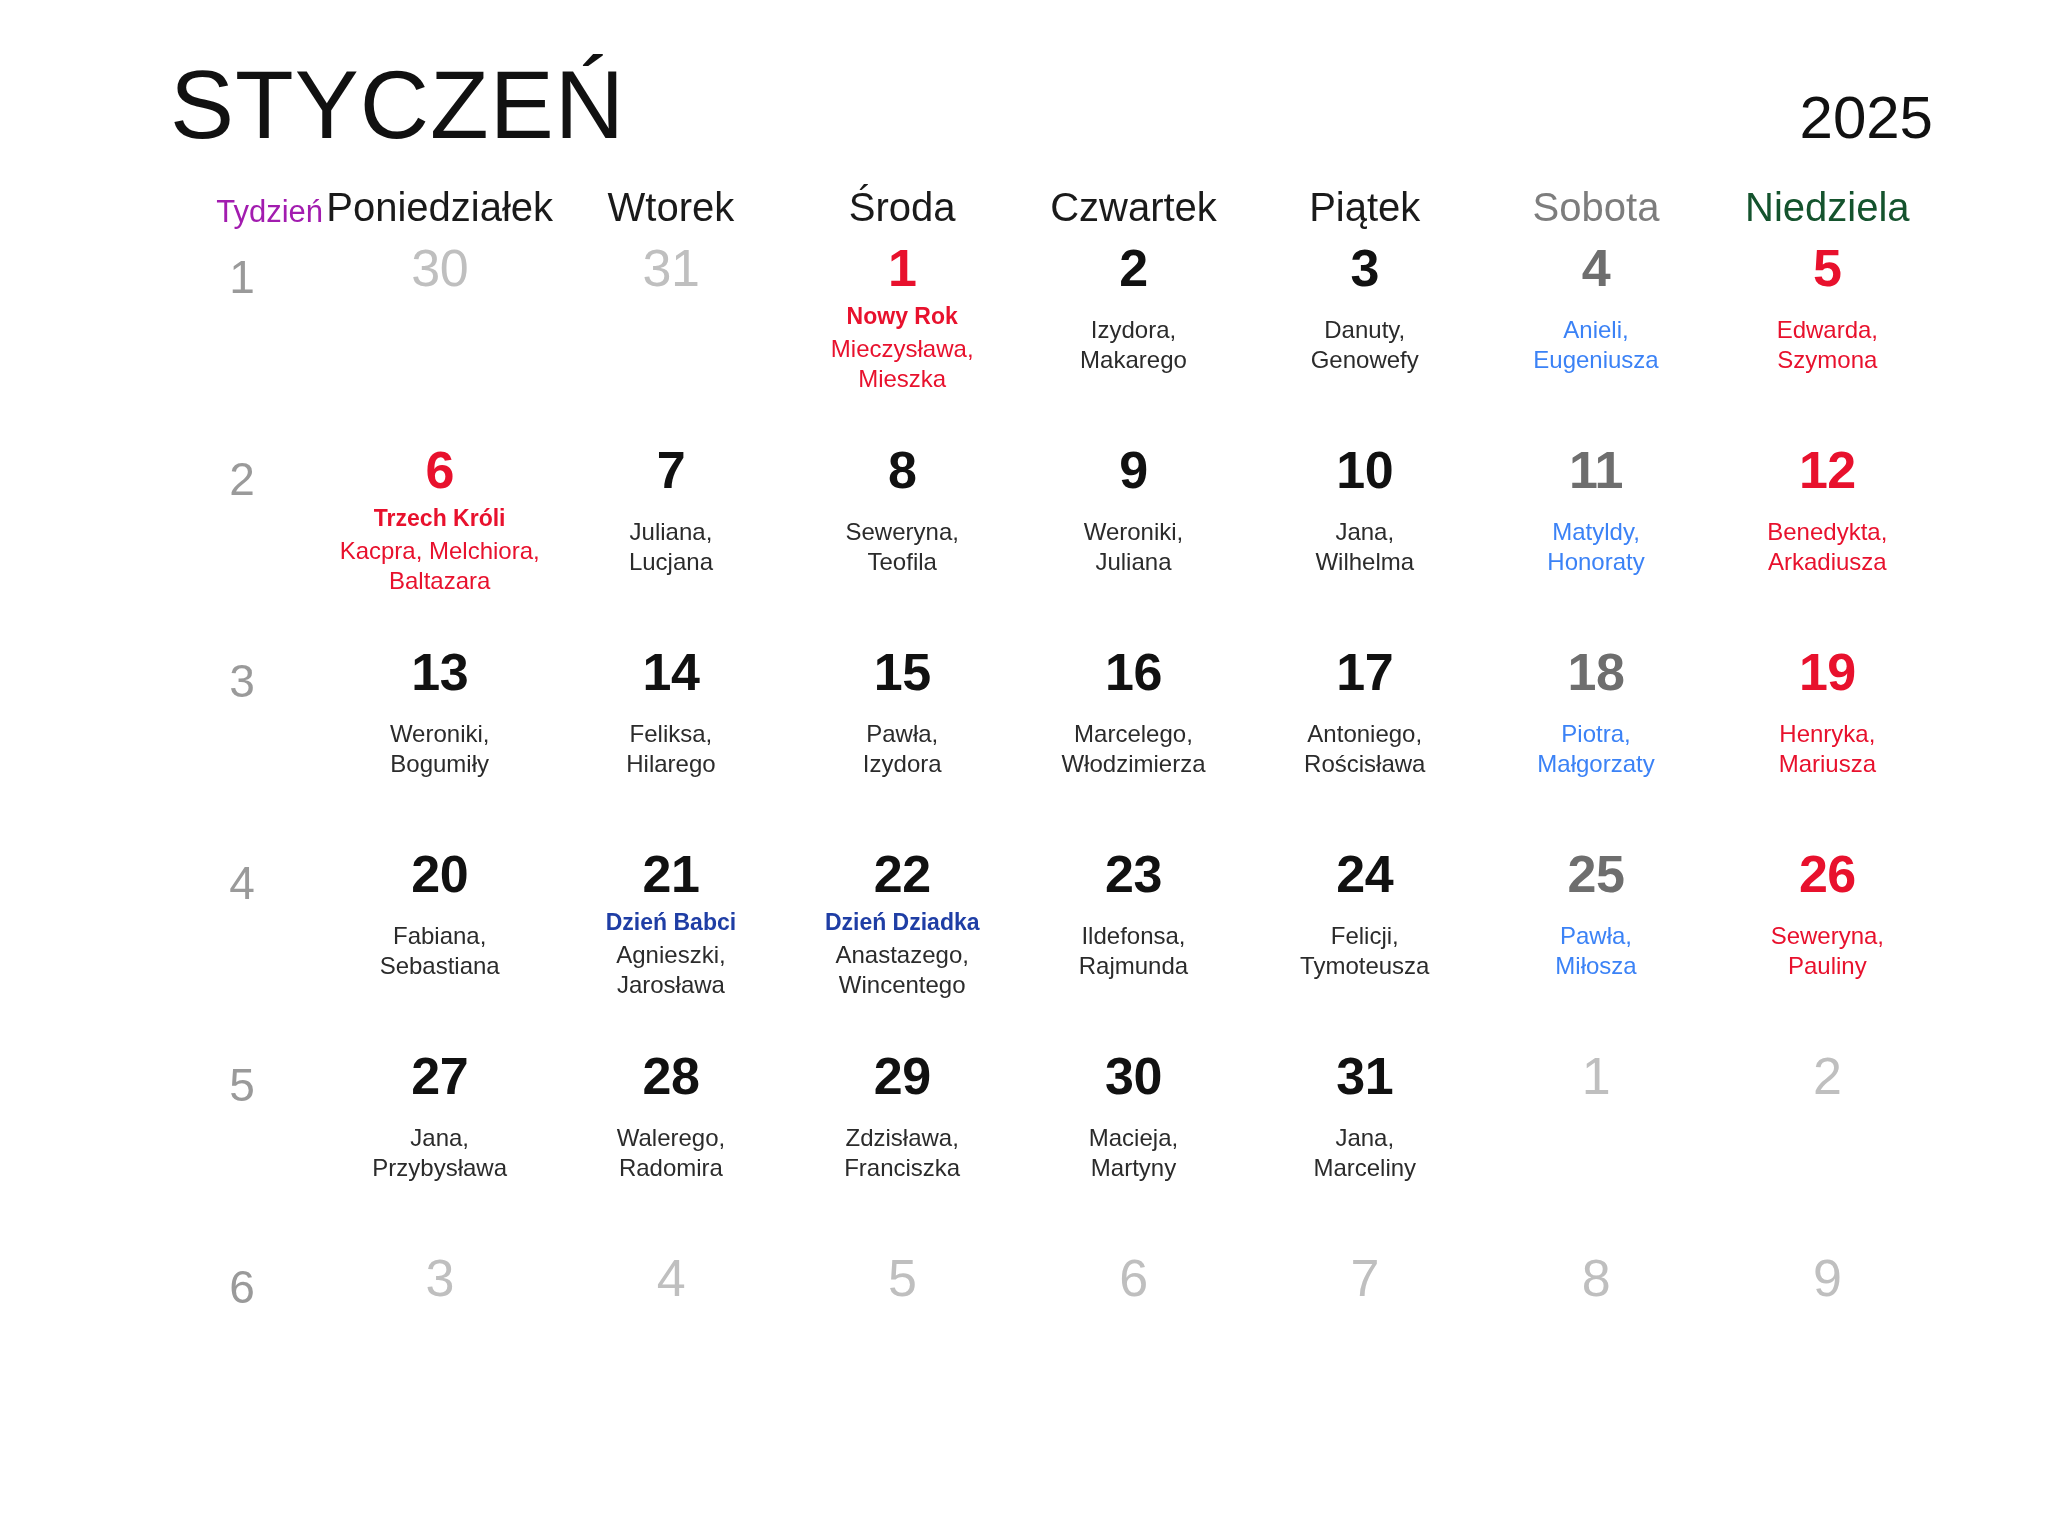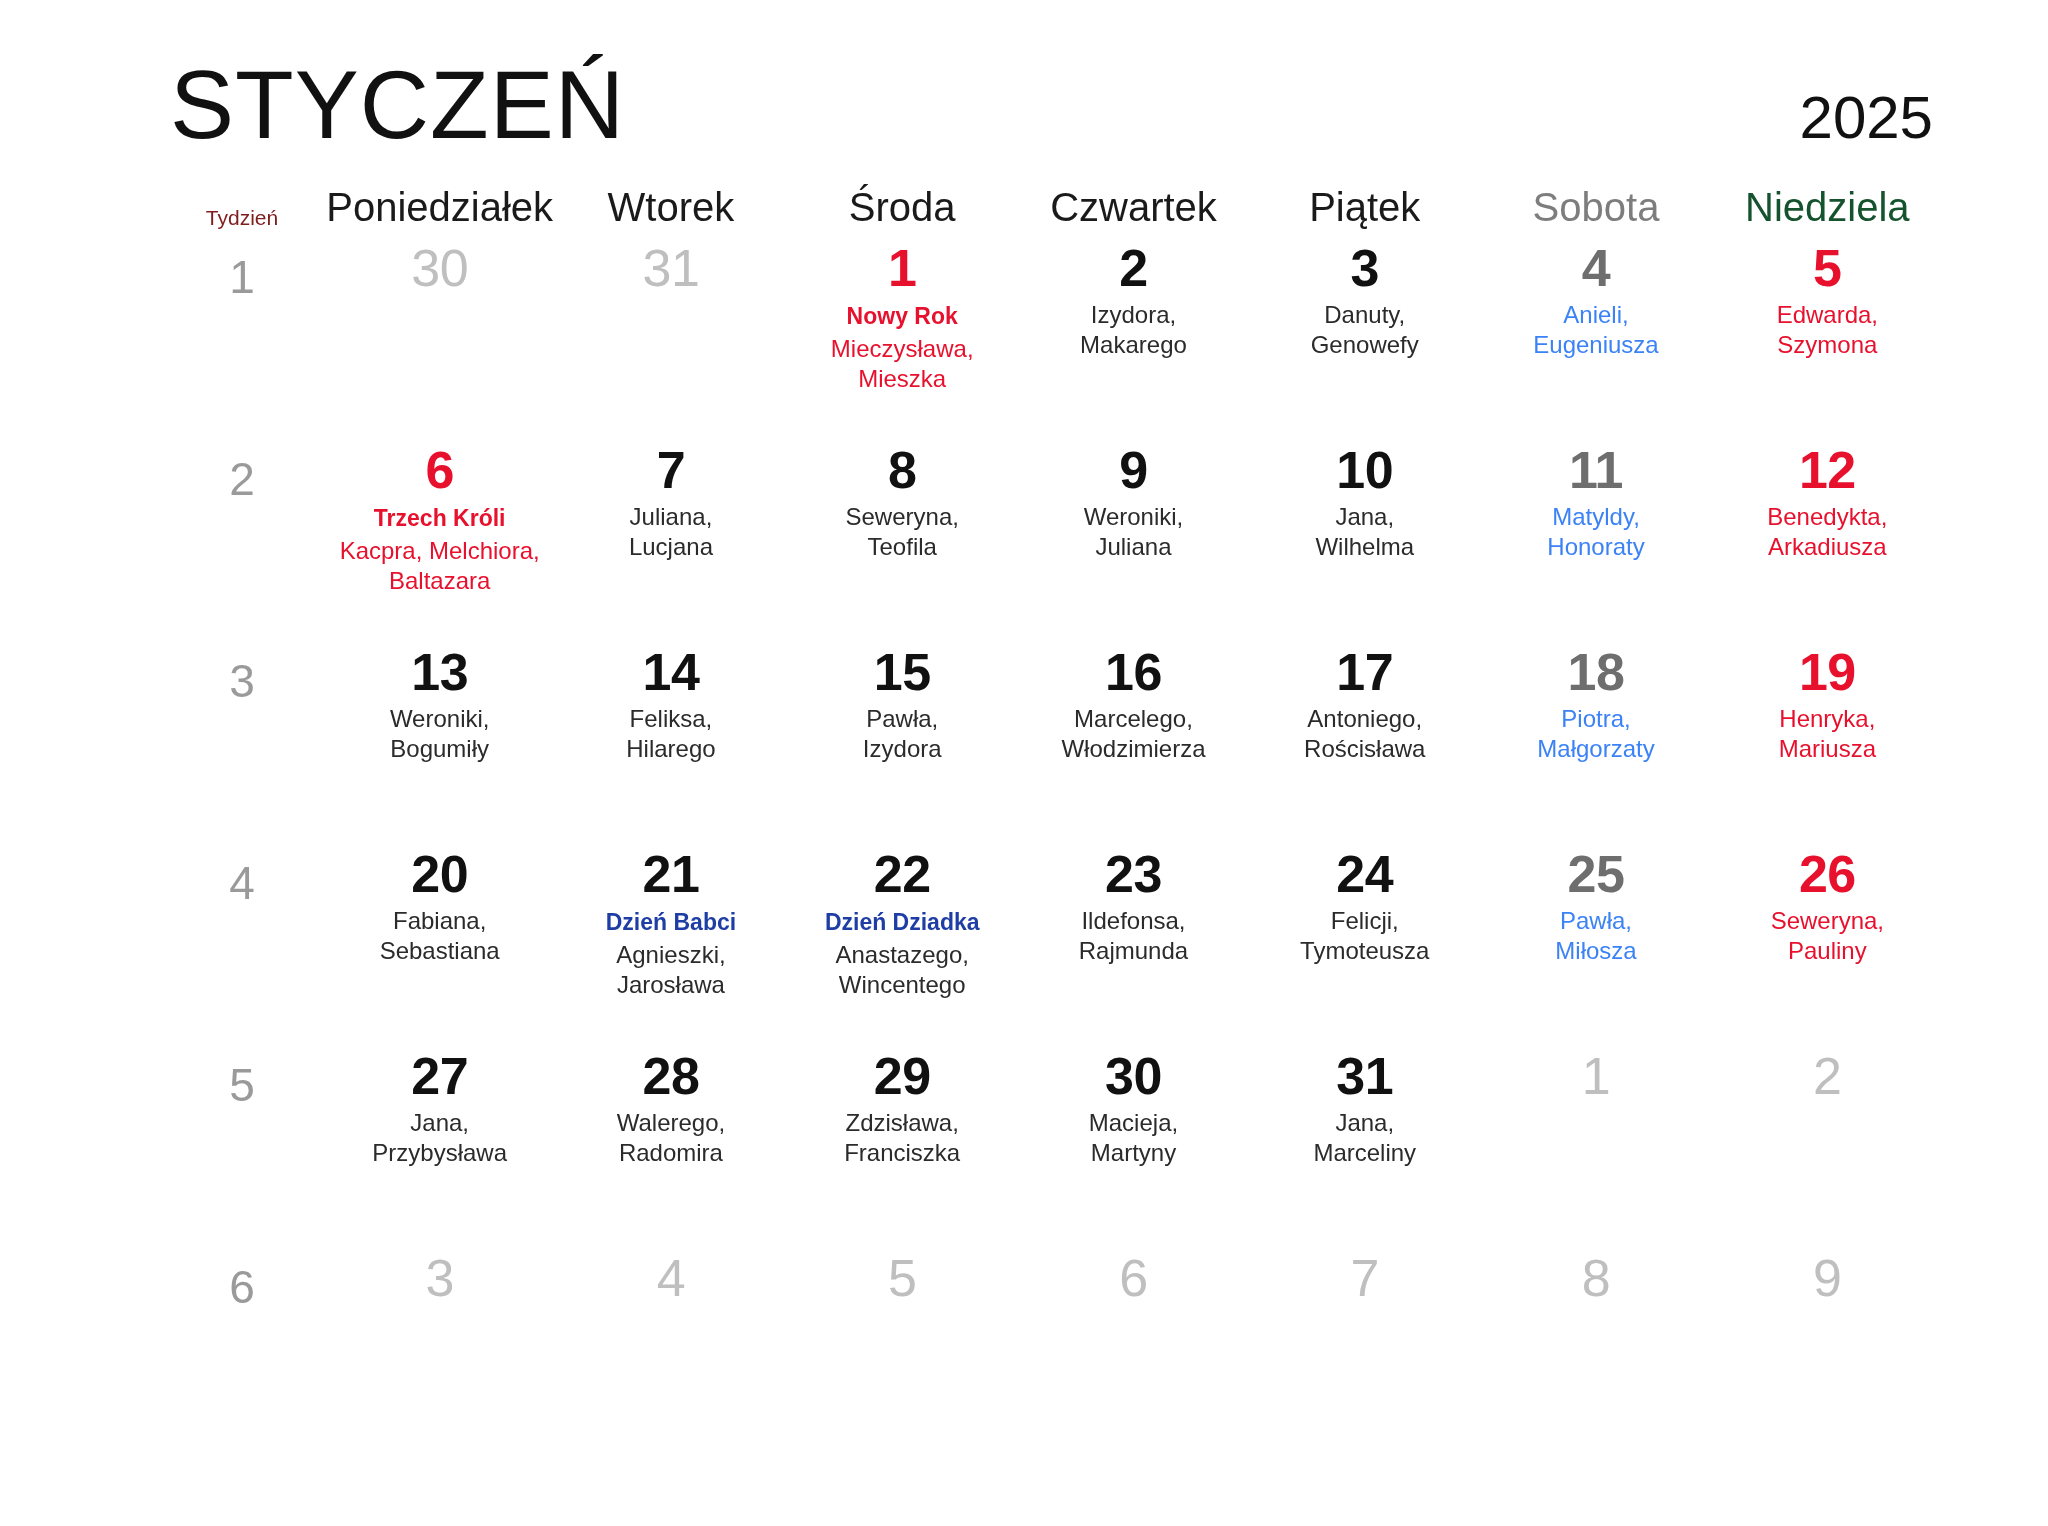--- a/index.html
+++ b/index.html
@@ -51,21 +51,21 @@
   .cal col.week-col { width: 9.2%; }
   .cal col.day-col  { width: 12.97%; }
 
   .cal th {
     font-weight: 400;
     font-size: 40px;
     padding-bottom: 6px;
     text-align: center;
     vertical-align: bottom;
   }
-  th.h-week    { color: #7f1d1d; font-size: 21px; }
+  th.h-week    { color: #a21caf; font-size: 31px; text-align: right; }
   th.h-weekday { color: #1a1a1a; }
   th.h-sat     { color: #7d7d7d; }
   th.h-sun     { color: #14532d; }
 
   .cal td {
     vertical-align: top;
     text-align: center;
     padding: 6px 2px 10px 2px;
     height: 178px;
   }
@@ -91,21 +91,21 @@
     font-weight: 700;
     line-height: 1.22;
     margin-top: 7px;
     color: #e8112d;
   }
   .holiday.blue { color: #1f3ea5; }
 
   .names {
     font-size: 24px;
     line-height: 1.22;
-    margin-top: 5px;
+    margin-top: 20px;
     color: #2b2b2b;
   }
   .names.red  { color: #e8112d; }
   .names.sat  { color: #3b82f6; }
   .names.tight { margin-top: 4px; }
 </style>
 </head>
 <body>
 
 <div class="page">

